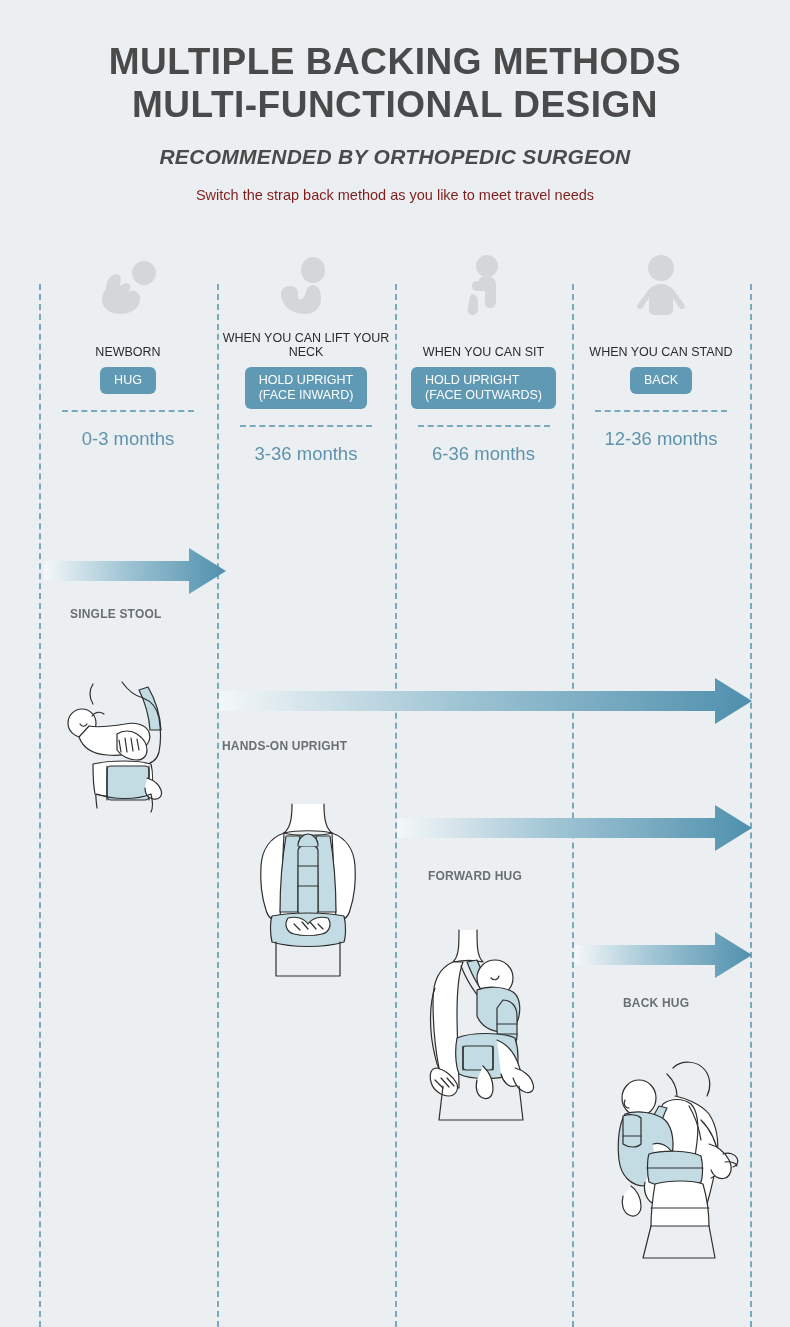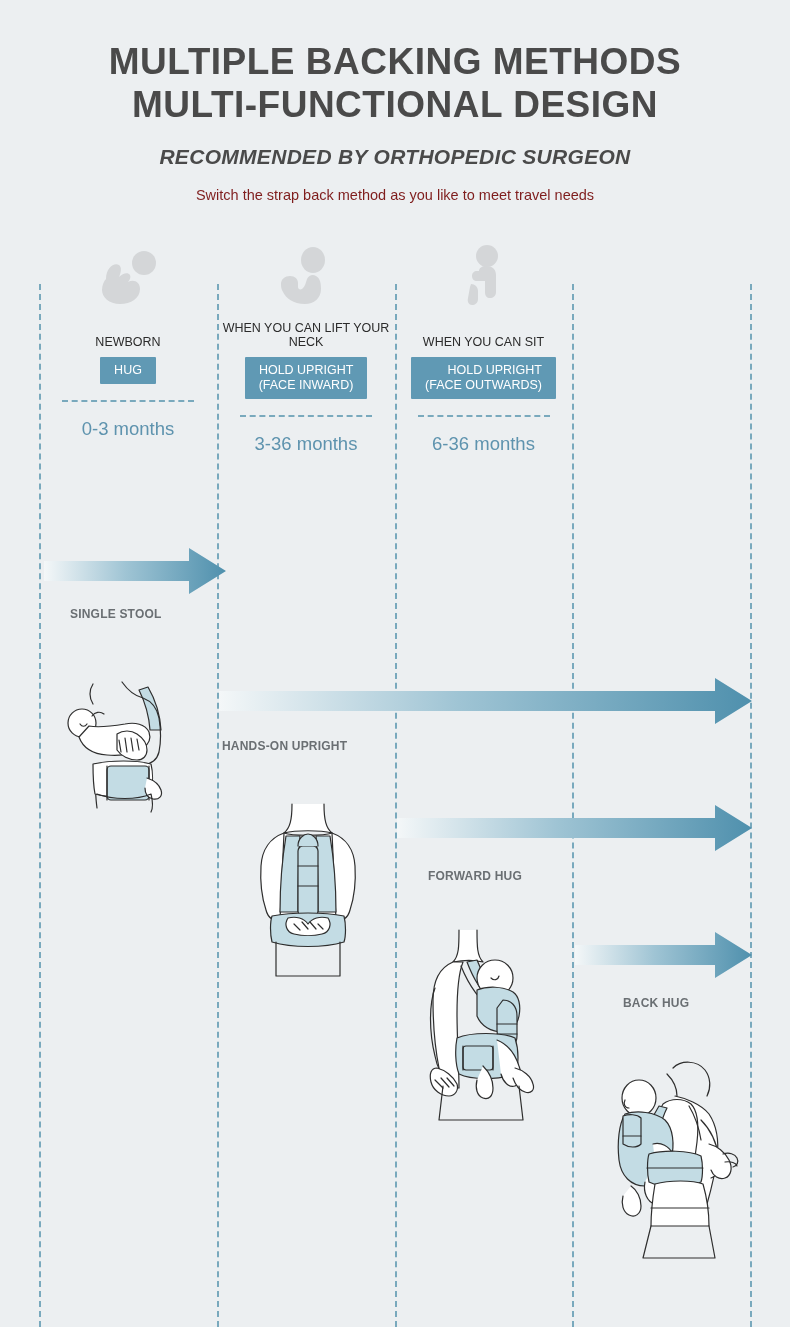--- a/index.html
+++ b/index.html
@@ -28,35 +28,35 @@
   }
 
   
   .vrule{
     position:absolute;width:0;top:284px;bottom:0;
     border-left:2px dashed #79a9bd;
   }
 
   
   .col{
-    position:absolute;top:244px;text-align:center;
+    position:absolute;top:254px;text-align:center;
   }
   .col-icon{height:62px;display:flex;align-items:flex-end;justify-content:center;}
   .col-icon svg{display:block;}
   .col-stage{
     font-size:12.5px;color:#2b2b2b;font-weight:normal;
     line-height:1.18;margin-top:14px;min-height:30px;
     display:flex;align-items:flex-end;justify-content:center;
   }
   .col-stage span{display:block;width:100%;}
   .badge-wrap{margin-top:7px;display:flex;justify-content:center;}
   .badge{
-    background:#6099b4;color:#ffffff;border-radius:1px;
+    background:#6099b4;color:#ffffff;border-radius:6px;
     font-size:12.5px;line-height:1.2;padding:6px 14px;
-    display:inline-block;text-align:right;white-space:pre-line;
+    display:inline-block;text-align:left;white-space:pre-line;
   }
   .hsep{
     margin:16px auto 0 auto;height:0;
     border-top:2px dashed #79a9bd;
   }
   .months{
     margin-top:16px;font-size:18.5px;color:#5e93ae;font-weight:normal;
   }
 
   
@@ -140,20 +140,38 @@
       <span>WHEN YOU CAN SIT</span>
     </div>
     <div class="badge-wrap">
       <div class="badge">HOLD UPRIGHT
 (FACE OUTWARDS)</div>
     </div>
     <div class="hsep" style="width:132px;"></div>
     <div class="months">6-36 months</div>
   </div>
 
+  <div class="col" style="left:572px;width:178px;">
+    <div class="col-icon">
+      <svg width="56" height="62" viewBox="0 0 56 62">
+        <circle cx="28" cy="14" r="13" fill="#d4d6d8"></circle>
+        <path d="M28 30 C34 30 39 33 42 38 L51 50 C53 53 51 56 48 55 C46 54 45 52 44 50 L40 44
+                 L40 56 C40 59 37 61 33 61 L23 61 C19 61 16 59 16 56 L16 44 L12 50
+                 C11 52 10 54 8 55 C5 56 3 53 5 50 L14 38 C17 33 22 30 28 30 Z" fill="#d4d6d8"></path>
+      </svg>
+    </div>
+    <div class="col-stage">
+      <span>WHEN YOU CAN STAND</span>
+    </div>
+    <div class="badge-wrap">
+      <div class="badge">BACK</div>
+    </div>
+    <div class="hsep" style="width:132px;"></div>
+    <div class="months">12-36 months</div>
+  </div>
 
   <div class="arrow" style="left:44px;top:548px;">
     <svg width="182" height="46" viewBox="0 0 182 46">
       <defs>
         <linearGradient id="ag1" x1="0" y1="0" x2="1" y2="0">
           <stop offset="0%" stop-color="#f4f7f8"></stop>
           <stop offset="45%" stop-color="#9fc4d4"></stop>
           <stop offset="100%" stop-color="#4f90ad"></stop>
         </linearGradient>
       </defs>

